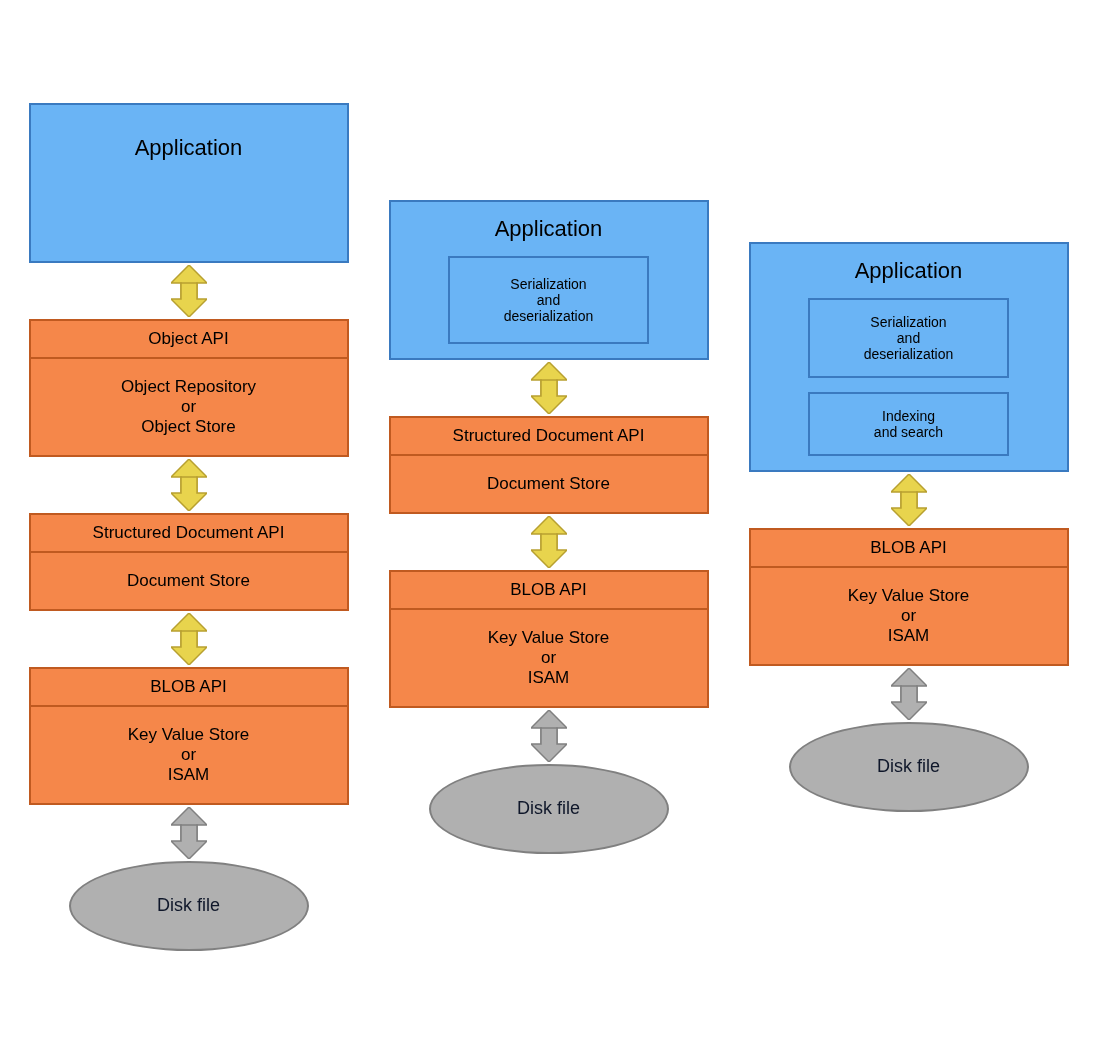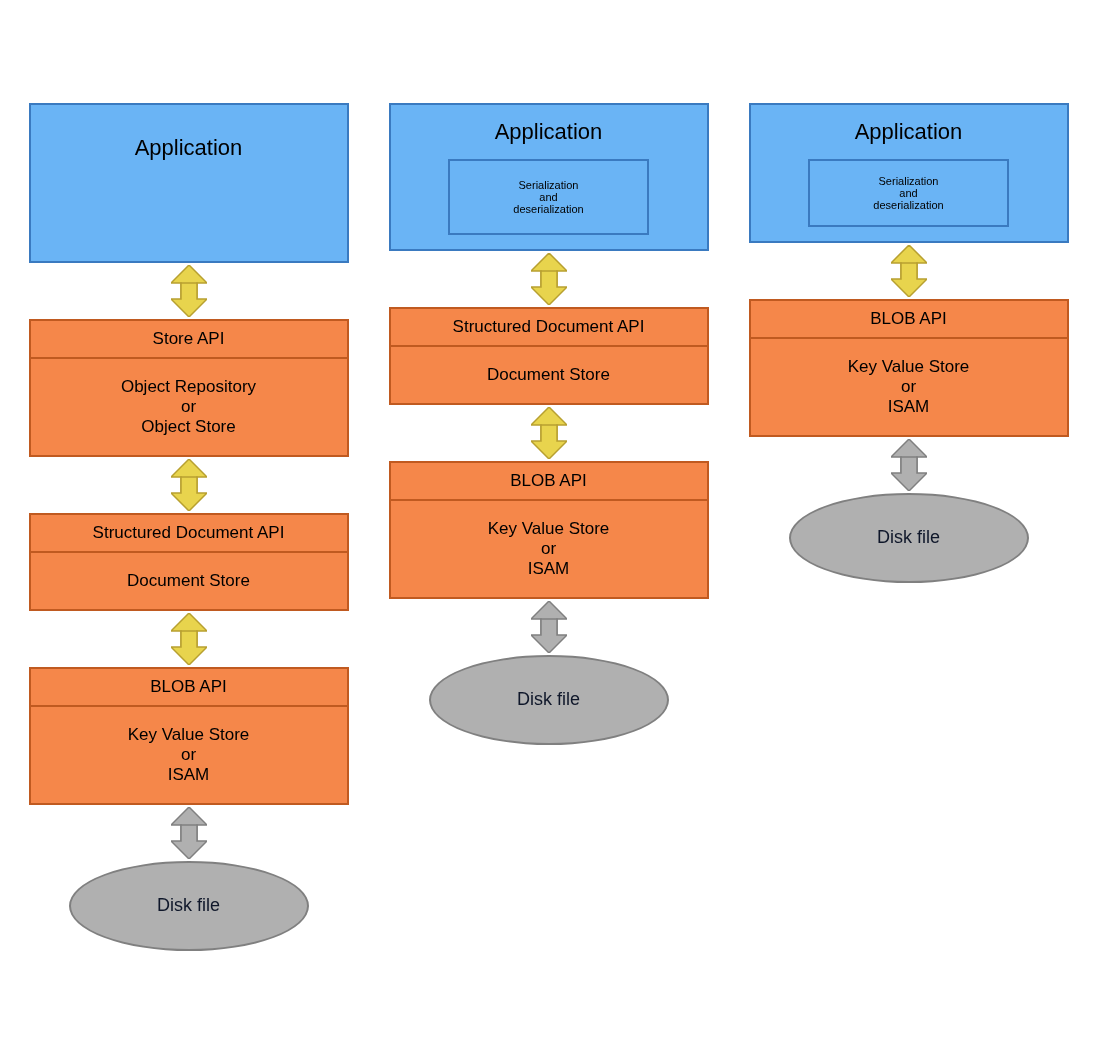--- a/index.html
+++ b/index.html
@@ -10,35 +10,35 @@
       min-height: 1053px;
       display: flex;
       align-items: center;
       justify-content: center;
     }
     .diagram {
       display: flex;
       flex-direction: row;
       gap: 40px;
       padding: 30px 20px;
-      align-items: flex-start;
+      align-items: center;
     }
     .column {
       display: flex;
       flex-direction: column;
       align-items: center;
       width: 320px;
       gap: 0;
     }
     .box-blue-inset {
       background: #6ab4f5;
       border: 2px solid #3a7ac0;
       color: #000;
       text-align: center;
-      font-size: 11px;
+      font-size: 14px;
       padding: 14px 10px;
     }
 
     
     .app-box {
       background: #6ab4f5;
       border: 2px solid #3a7ac0;
       color: #000;
       text-align: center;
       font-size: 22px;
@@ -128,21 +128,21 @@
       <span>Application</span>
     </div>
 
     <svg class="dbl-arrow-yellow" viewBox="0 0 36 52">
       <polygon points="18,0 36,18 26,18 26,34 10,34 10,18 0,18" fill="#e8d44d" stroke="#b8a030" stroke-width="1.5"></polygon>
       <polygon points="18,52 0,34 10,34 10,18 26,18 26,34 36,34" fill="#e8d44d" stroke="#b8a030" stroke-width="1.5"></polygon>
     </svg>
 
     <div class="orange-group">
       <div class="orange-header">
-        <span>Store API</span>
+        <span>Object API</span>
       </div>
       <div class="orange-body">
         <span>Object Repository<br>or<br>Object Store</span>
       </div>
     </div>
 
     <svg class="dbl-arrow-yellow" viewBox="0 0 36 52">
       <polygon points="18,0 36,18 26,18 26,34 10,34 10,18 0,18" fill="#e8d44d" stroke="#b8a030" stroke-width="1.5"></polygon>
       <polygon points="18,52 0,34 10,34 10,18 26,18 26,34 36,34" fill="#e8d44d" stroke="#b8a030" stroke-width="1.5"></polygon>
     </svg>
@@ -231,20 +231,23 @@
 
   <div class="column">
 
     <div class="app-box-with-inner">
       <div class="app-title">
         <span>Application</span>
       </div>
       <div class="box-blue-inset" style="width:70%;padding:14px 14px;">
         <span>Serialization<br>and<br>deserialization</span>
       </div>
+      <div class="box-blue-inset" style="width:70%;padding:14px 14px;">
+        <span>Indexing<br>and search</span>
+      </div>
     </div>
 
     <svg class="dbl-arrow-yellow" viewBox="0 0 36 52">
       <polygon points="18,0 36,18 26,18 26,34 10,34 10,18 0,18" fill="#e8d44d" stroke="#b8a030" stroke-width="1.5"></polygon>
       <polygon points="18,52 0,34 10,34 10,18 26,18 26,34 36,34" fill="#e8d44d" stroke="#b8a030" stroke-width="1.5"></polygon>
     </svg>
 
     <div class="orange-group">
       <div class="orange-header">
         <span>BLOB API</span>

